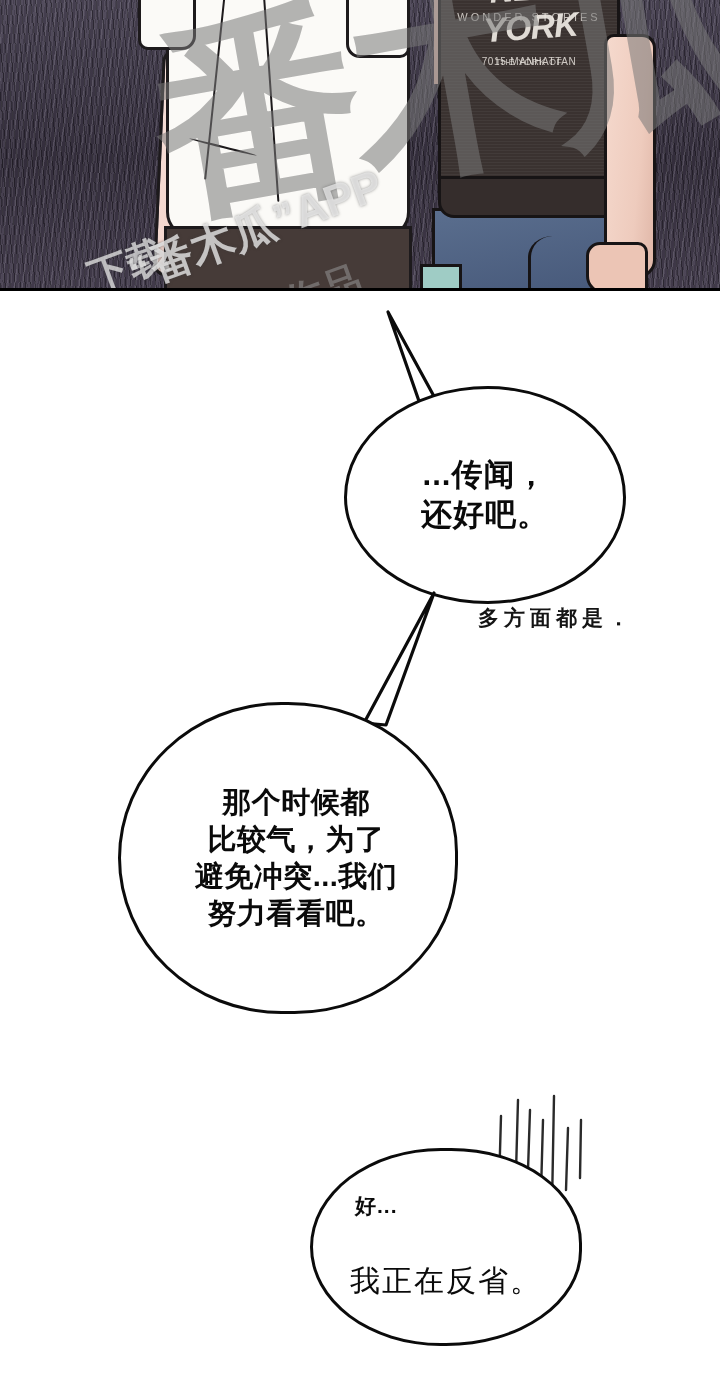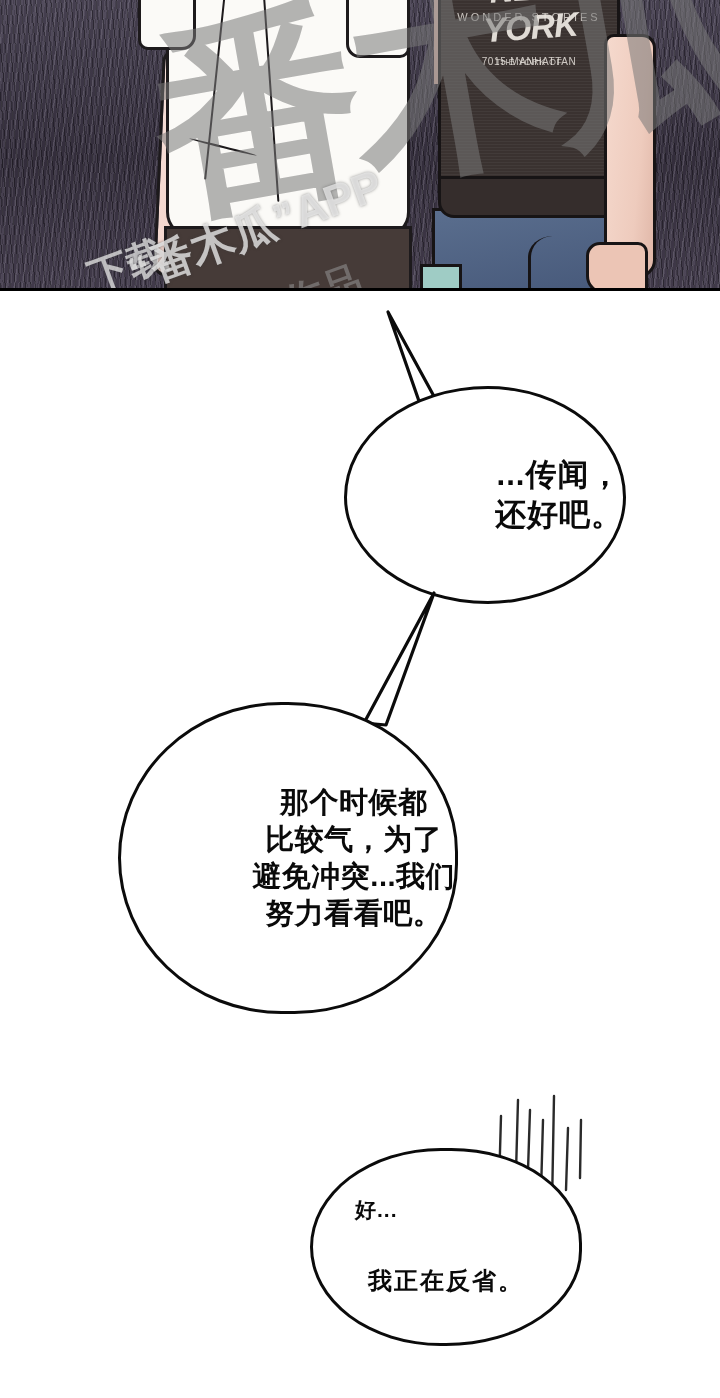--- a/index.html
+++ b/index.html
@@ -77,35 +77,35 @@
       color:rgba(235,235,235,.78);transform:rotate(-20deg);white-space:nowrap;
       text-shadow:0 0 3px rgba(60,60,60,.5);}
   .wm-l1{position:absolute;left:88px;top:238px;font-size:40px;font-weight:700;
       color:rgba(238,238,238,.72);transform:rotate(-20deg);white-space:nowrap;
       text-shadow:0 0 3px rgba(60,60,60,.45);}
   .wm-l2{position:absolute;left:128px;top:292px;font-size:40px;font-weight:700;
       color:rgba(150,150,150,.55);transform:rotate(-20deg);white-space:nowrap;}
 
   
   .bubble{position:absolute;background:#fff;border:3.2px solid #0b0b0b;box-sizing:border-box;
-      display:flex;align-items:center;justify-content:flex-end;text-align:center;}
+      display:flex;align-items:center;justify-content:center;text-align:center;}
   .bubble .txt{font-family:"Liberation Sans","DejaVu Sans",sans-serif;color:#0a0a0a;
       font-weight:700;line-height:1.28;white-space:pre-line;}
 
   #bubble1{left:344px;top:386px;width:282px;height:218px;border-radius:52% 50% 50% 52%/52% 52% 50% 50%;}
   #bubble1 .txt{font-size:31px;letter-spacing:1px;}
 
   #bubble2{left:118px;top:702px;width:340px;height:312px;border-radius:50% 52% 50% 50%/52% 50% 50% 52%;}
   #bubble2 .txt{font-size:29px;letter-spacing:.5px;margin-left:16px;}
 
   #bubble3{left:310px;top:1148px;width:272px;height:198px;border-radius:50% 50% 52% 50%/52% 50% 50% 52%;
       flex-direction:column;justify-content:center;}
   #bubble3 .small{font-size:21px;font-weight:700;letter-spacing:1px;align-self:flex-start;
       margin-left:42px;margin-bottom:6px;}
-  #bubble3 .big{font-size:24px;font-weight:700;letter-spacing:2px;margin-top:36px;}
+  #bubble3 .big{font-size:30px;font-weight:400;letter-spacing:2px;margin-top:36px;}
 
   .tail{position:absolute;pointer-events:none;}
   .note{position:absolute;left:478px;top:604px;font-size:21px;font-weight:700;color:#141414;
       letter-spacing:5px;font-family:"Liberation Sans","DejaVu Sans",sans-serif;}
   .motion{position:absolute;left:480px;top:1090px;width:130px;height:130px;pointer-events:none;}
 </style>
 </head>
 <body>
 
 <div id="page">
@@ -151,20 +151,21 @@
 
   <svg class="tail" style="left:352px;top:300px;width:120px;height:120px;" viewBox="0 0 120 120">
     <path d="M36,12 L68,104 L84,100 Z" fill="#ffffff" stroke="#0b0b0b" stroke-width="3.2" stroke-linejoin="round"></path>
   </svg>
 
   <div class="bubble" id="bubble1">
     <span class="txt">...传闻，
 还好吧。</span>
   </div>
 
+  <div class="note">多方面都是．</div>
 
   <svg class="tail" style="left:330px;top:575px;width:130px;height:160px;" viewBox="0 0 130 160">
     <path d="M104,18 L34,148 L56,150 Z" fill="#ffffff" stroke="#0b0b0b" stroke-width="3.2" stroke-linejoin="round"></path>
   </svg>
 
   <div class="bubble" id="bubble2">
     <span class="txt">那个时候都
 比较气，为了
 避免冲突...我们
 努力看看吧。</span>

